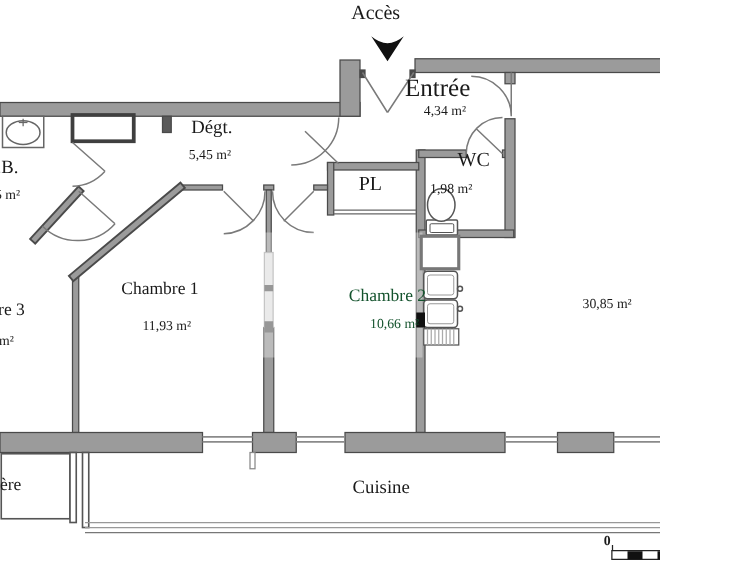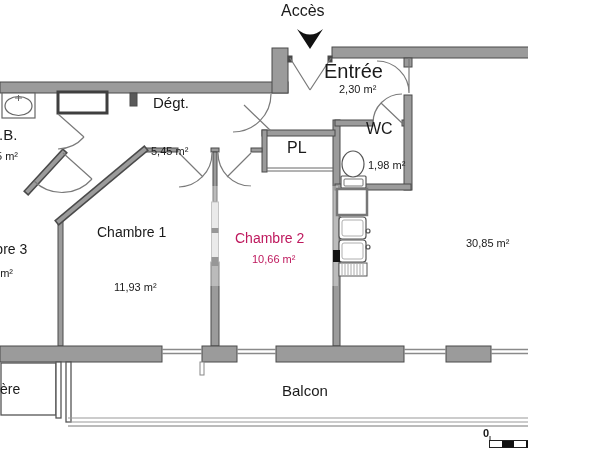--- a/index.html
+++ b/index.html
@@ -1,22 +1,22 @@
 <!DOCTYPE html>
 <html><head>
 <meta charset="utf-8">
 <style>
   html,body{margin:0;padding:0;background:#fff;}
   #plan{position:relative;width:528px;height:450px;overflow:hidden;background:#ffffff;
-        font-family:Liberation Sans, sans-serif;}
+        font-family:Liberation Serif, serif;}
   #plan svg{position:absolute;left:0;top:0;}
   .lbl{position:absolute;color:#1a1a1a;white-space:nowrap;line-height:1;}
   .area{font-size:11px;}
   .name{font-size:14px;}
-  .faded{color:#be185d;}
+  .faded{color:#14532d;margin-left:44px;}
   .tick{font-size:11px;font-weight:bold;}
 </style>
 </head>
 <body>
 
 <div id="plan">
 
 <svg width="600" height="450" viewBox="0 0 600 450">
 
   <g fill="#9b9b9b" stroke="#4a4a4a" stroke-width="1">
@@ -151,44 +151,44 @@
     <rect x="489.5" y="440.5" width="100" height="7" fill="#ffffff" stroke="#222222" stroke-width="1"></rect>
     <rect x="502" y="441" width="12" height="6.5" fill="#111111"></rect>
     <rect x="526" y="441" width="13" height="6.5" fill="#111111"></rect>
     <rect x="541" y="441" width="48" height="6.5" fill="#111111"></rect>
   </g>
 </svg>
 
   <div class="lbl" style="left:281px;top:3px;font-size:16px;">Accès</div>
 
   <div class="lbl name" style="left:324px;top:61px;font-size:20px;">Entrée</div>
-  <div class="lbl area" style="left:339px;top:84px;">2,30 m²</div>
+  <div class="lbl area" style="left:339px;top:84px;">4,34 m²</div>
 
   <div class="lbl name" style="left:153px;top:95px;font-size:15px;text-align:center;">Dégt.</div>
-  <div class="lbl area" style="left:151px;top:119px;margin-top:27px;">5,45 m²</div>
+  <div class="lbl area" style="left:151px;top:119px;">5,45 m²</div>
 
   <div class="lbl name" style="left:366px;top:121px;font-size:16px;text-align:center;">WC</div>
-  <div class="lbl area" style="left:368px;top:146px;margin-top:14px;">1,98 m²</div>
+  <div class="lbl area" style="left:344px;top:146px;">1,98 m²</div>
 
   <div class="lbl name" style="left:287px;top:140px;font-size:16px;">PL</div>
 
   <div class="lbl name" style="left:-11px;top:127px;font-size:15px;">S.B.</div>
   <div class="lbl area" style="left:-4px;top:151px;">5 m²</div>
 
   <div class="lbl name" style="left:97px;top:225px;">Chambre 1</div>
-  <div class="lbl area" style="left:114px;top:282px;">11,93 m²</div>
+  <div class="lbl area" style="left:114px;top:256px;">11,93 m²</div>
 
   <div class="lbl name faded" style="left:235px;top:231px;">Chambre 2</div>
   <div class="lbl area faded" style="left:252px;top:254px;text-align:right;">10,66 m²</div>
 
   <div class="lbl name" style="left:-42px;top:242px;">Chambre 3</div>
   <div class="lbl area" style="left:-9px;top:268px;">3 m²</div>
 
   <div class="lbl area" style="left:466px;top:238px;">30,85 m²</div>
 
-  <div class="lbl name" style="left:282px;top:383px;font-size:15px;">Balcon</div>
+  <div class="lbl name" style="left:282px;top:383px;font-size:15px;">Cuisine</div>
 
   <div class="lbl name" style="left:0px;top:382px;">ère</div>
 
   <div class="lbl tick" style="left:483px;top:428px;">0</div>
   <div class="lbl tick" style="left:534px;top:428px;">1</div>
   <div class="lbl tick" style="left:583px;top:428px;">2</div>
 </div>
 
 </body></html>

